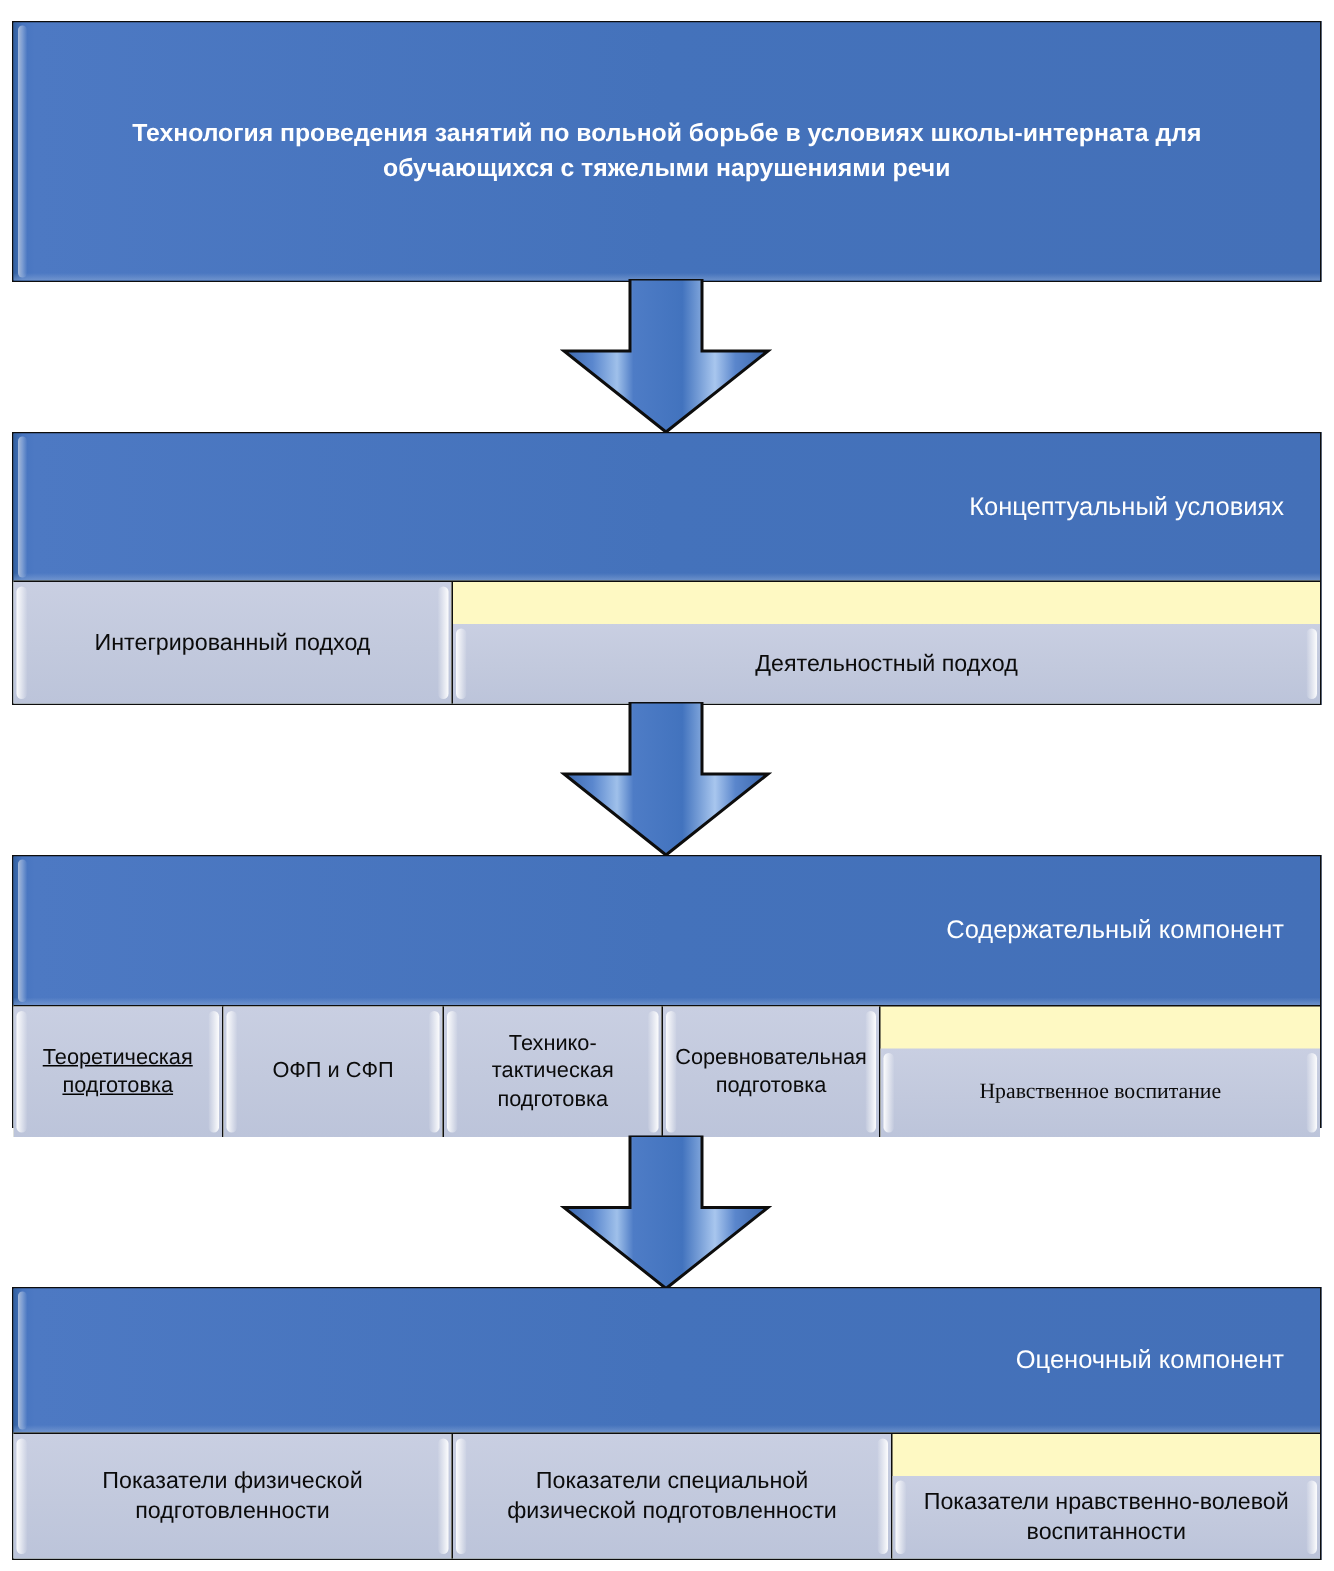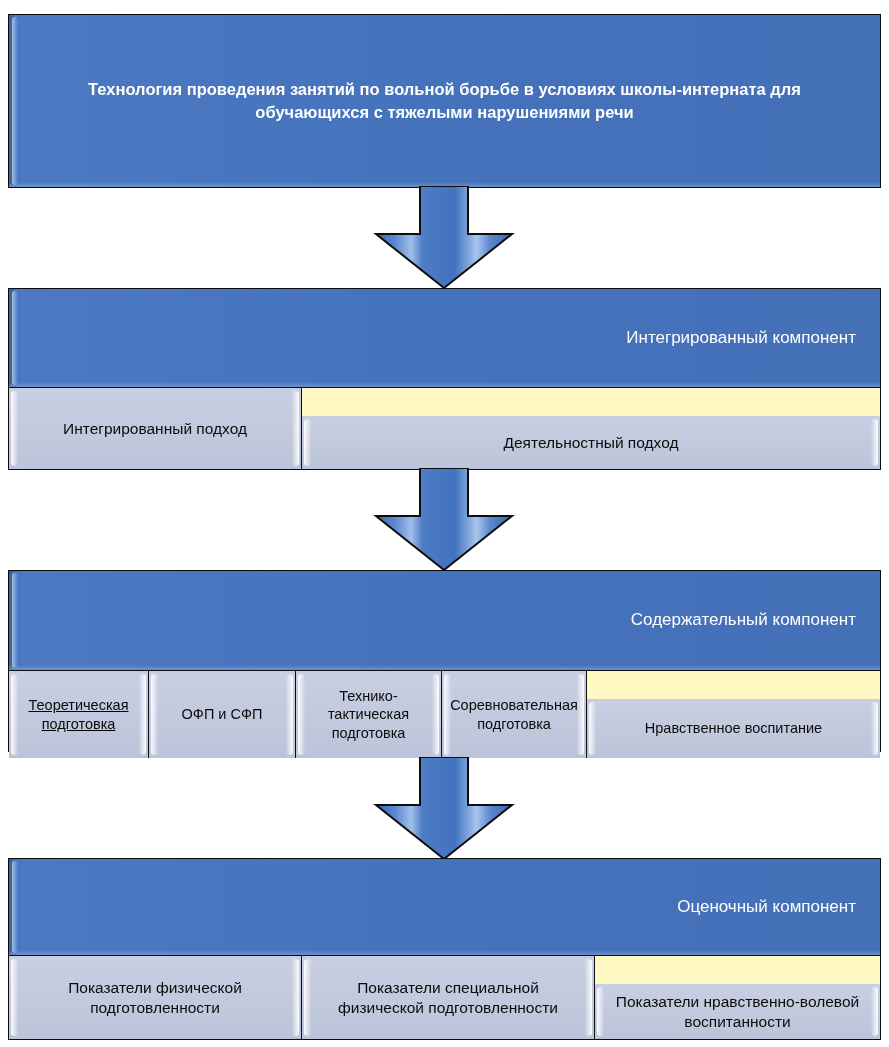--- a/index.html
+++ b/index.html
@@ -158,21 +158,21 @@
           <stop offset="84%" stop-color="#5A86CC"></stop>
           <stop offset="100%" stop-color="#3A66AC"></stop>
         </linearGradient>
       </defs>
       <polygon points="56,0 104,0 104,48 148,48 80,102 12,48 56,48" fill="url(#agrad1)" stroke="#0D0D0D" stroke-width="2"></polygon>
     </svg>
   </div>
 
   <div class="block" style="left:8px; top:288px; width:873px; height:182px;">
     <div class="band" style="width:100%; height:98px;">
-      <div class="band-text">Интегрированный компонент</div>
+      <div class="band-text">Концептуальный условиях</div>
     </div>
     <div class="subrow" style="top:98px; height:82px;">
       <div class="subbox" style="flex:0 0 293px;">
         <div class="subbox-text">Интегрированный подход</div>
       </div>
       <div class="subbox" style="flex:1 1 auto;">
         <div class="subbox-text">Деятельностный подход</div>
       </div>
     </div>
   </div>
@@ -205,21 +205,21 @@
       </div>
       <div class="subbox" style="flex:0 0 147px;">
         <div class="subbox-text sm">ОФП и СФП</div>
       </div>
       <div class="subbox" style="flex:0 0 146px;">
         <div class="subbox-text sm">Технико-тактическая подготовка</div>
       </div>
       <div class="subbox" style="flex:0 0 145px;">
         <div class="subbox-text sm">Соревновательная подготовка</div>
       </div>
-      <div class="subbox" style="flex:1 1 auto;">
+      <div class="subbox" style="flex:1 1 auto;font-family:Liberation Serif, serif;">
         <div class="subbox-text sm">Нравственное воспитание</div>
       </div>
     </div>
   </div>
 
   <div class="arrow" style="left:364px; top:757px; width:160px; height:104px;">
     <svg viewBox="0 0 160 104" preserveAspectRatio="none" aria-hidden="true">
       <defs>
         <linearGradient id="agrad3" x1="0" y1="0" x2="1" y2="0">
           <stop offset="0%" stop-color="#3C68AE"></stop>

